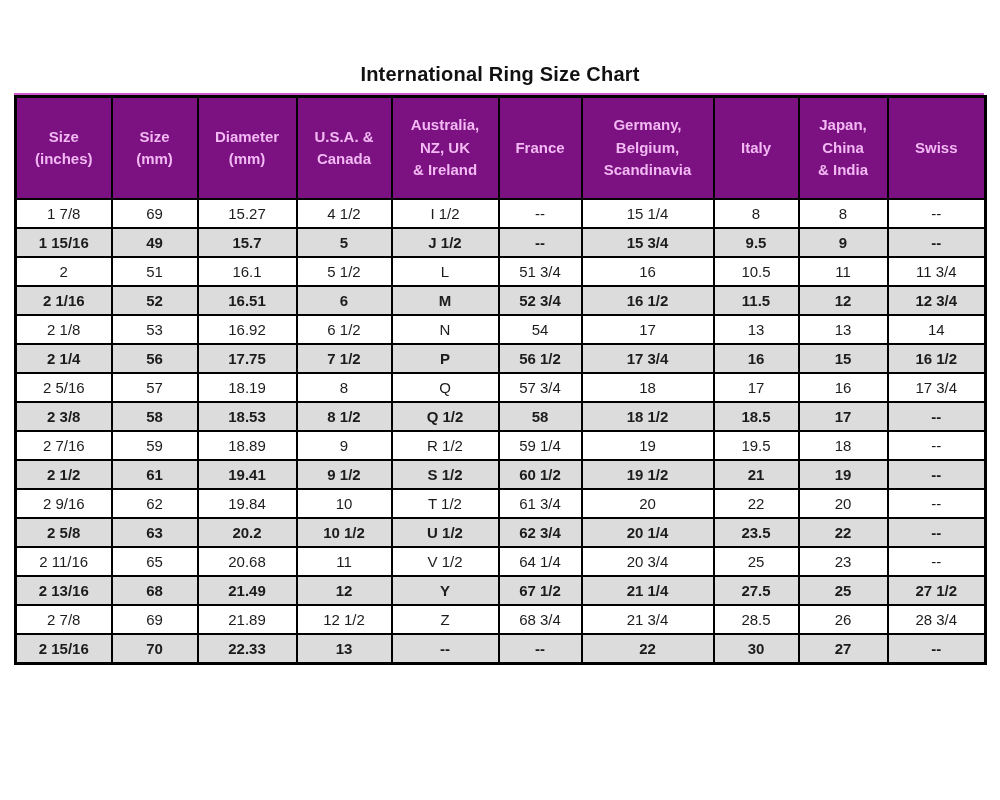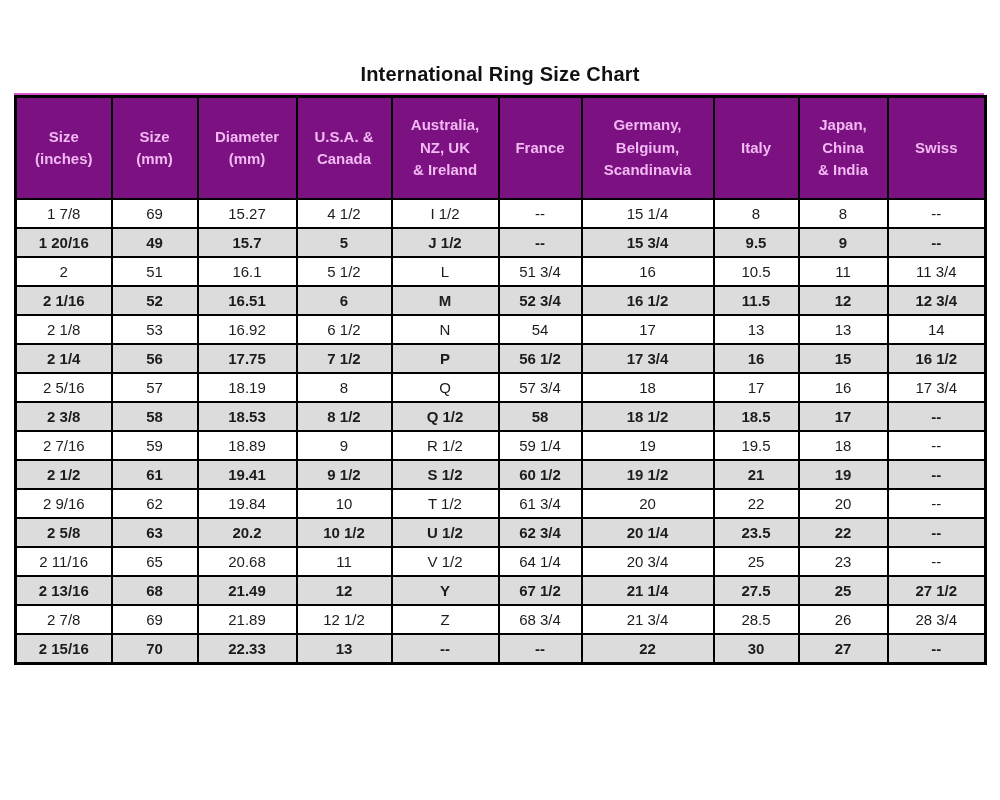--- a/index.html
+++ b/index.html
@@ -125,21 +125,21 @@
             <td>15.27</td>
             <td>4 1/2</td>
             <td>I 1/2</td>
             <td>--</td>
             <td>15 1/4</td>
             <td>8</td>
             <td>8</td>
             <td>--</td>
           </tr>
           <tr>
-            <td>1 20/16</td>
+            <td>1 15/16</td>
             <td>49</td>
             <td>15.7</td>
             <td>5</td>
             <td>J 1/2</td>
             <td>--</td>
             <td>15 3/4</td>
             <td>9.5</td>
             <td>9</td>
             <td>--</td>
           </tr>

